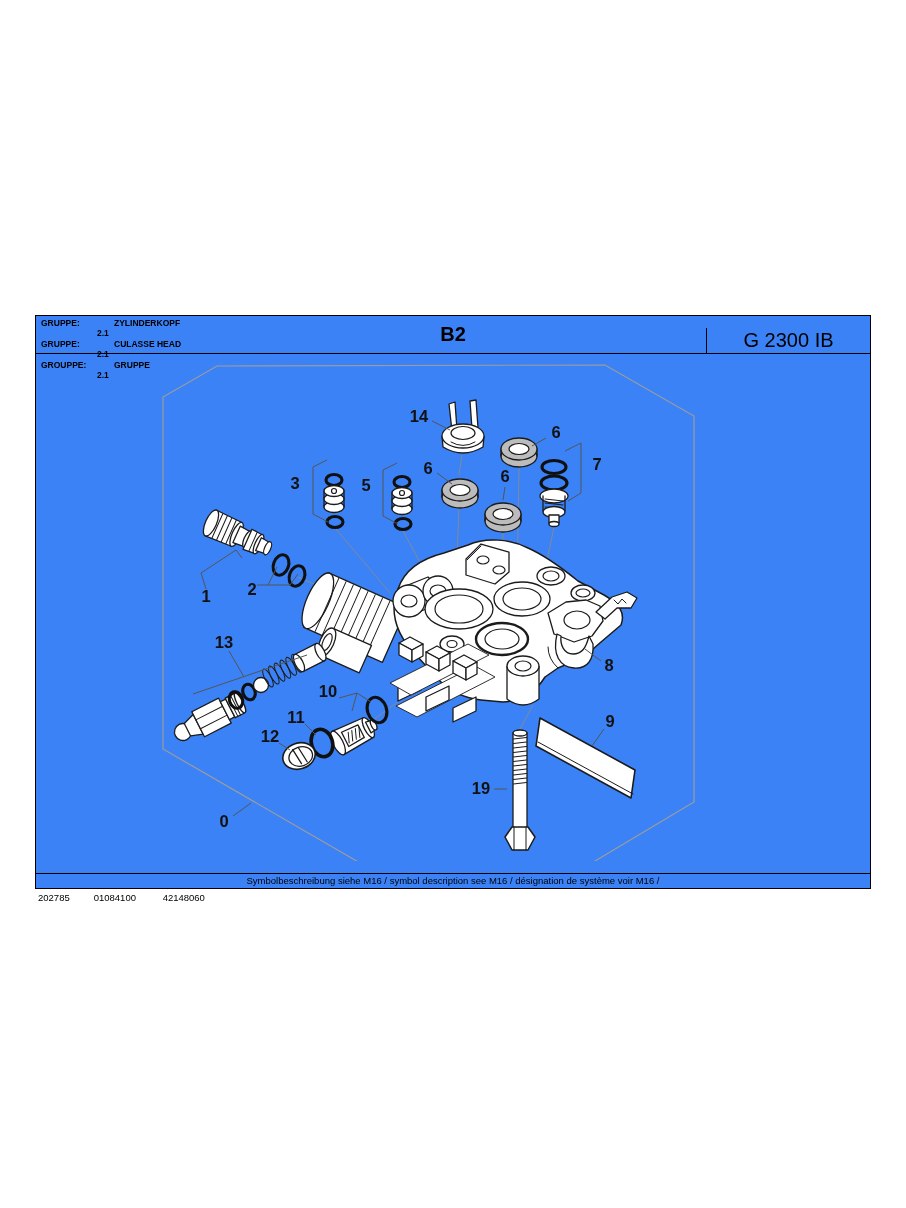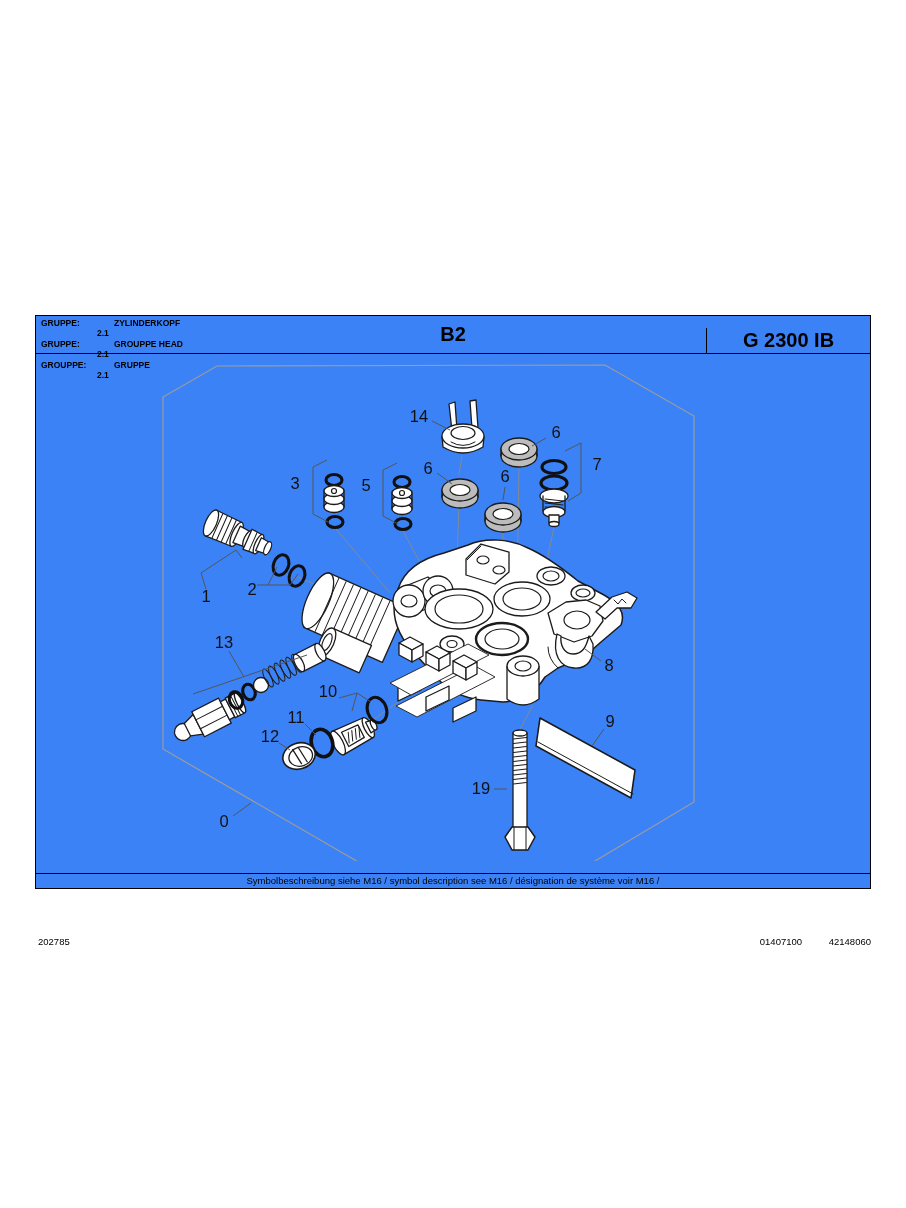--- a/index.html
+++ b/index.html
@@ -9,26 +9,26 @@
              border:1.5px solid #000;box-sizing:border-box;background:#3b82f6;}
   .tb-header{position:relative;height:38px;border-bottom:1.5px solid #000;box-sizing:border-box;}
   .tb-left{position:absolute;left:5px;top:2px;}
   .tb-row{display:flex;font-size:8.5px;font-weight:bold;line-height:11px;white-space:nowrap;}
   .tb-label{width:56px;}
   .tb-code{width:17px;margin-top:10px;}
   .tb-center{position:absolute;left:0;right:0;top:0;bottom:0;display:flex;
              align-items:center;justify-content:center;font-size:20px;font-weight:bold;}
   .tb-right{position:absolute;right:0;top:12px;bottom:0;width:164px;border-left:1.5px solid #000;
             box-sizing:border-box;display:flex;align-items:center;justify-content:center;
-            font-size:20px;font-weight:bold;}
-  .drawing-area{position:relative;height:507px;}
+            font-size:20px;font-weight:normal;}
+  .drawing-area{position:relative;height:507px;font-weight:bold;}
   .tb-footer{position:absolute;left:0;right:0;bottom:0;height:14px;border-top:1px solid #000;
              font-size:9.5px;text-align:center;line-height:13px;overflow:hidden;}
-  .page-numbers{position:absolute;left:38px;right:35px;top:936px;font-size:9.5px;
-                display:flex;justify-content:space-between;}
+  .page-numbers{position:absolute;left:38px;right:35px;top:892px;font-size:9.5px;
+                display:flex;justify-content:flex-start;}
   .refnums span{margin-left:24px;}
   
   .frame{fill:none;stroke:#9c9c9c;stroke-width:1.2;}
   .fw{fill:#fff;stroke:#1b1b1b;stroke-width:1.3;stroke-linejoin:round;}
   .ln{fill:none;stroke:#1b1b1b;stroke-width:1.3;stroke-linecap:round;}
   .ln1{fill:none;stroke:#1b1b1b;stroke-width:1;stroke-linecap:round;}
   .seal{fill:#bcbcbc;stroke:#1b1b1b;stroke-width:1.3;}
   .hole{fill:#fff;stroke:#1b1b1b;stroke-width:1.2;}
   .or{fill:none;stroke:#101010;stroke-width:3.1;}
   .orL{fill:none;stroke:#101010;stroke-width:3.6;}
@@ -46,21 +46,21 @@
     <div class="tb-header">
       <div class="tb-left">
         <div class="tb-row">
           <span class="tb-label">GRUPPE:</span>
           <span class="tb-code">2.1</span>
           <span class="tb-name">ZYLINDERKOPF</span>
         </div>
         <div class="tb-row">
           <span class="tb-label">GRUPPE:</span>
           <span class="tb-code">2.1</span>
-          <span class="tb-name">GROUPPE HEAD</span>
+          <span class="tb-name">CULASSE HEAD</span>
         </div>
         <div class="tb-row">
           <span class="tb-label">GROUPPE:</span>
           <span class="tb-code">2.1</span>
           <span class="tb-name">GRUPPE</span>
         </div>
       </div>
       <div class="tb-center">B2</div>
       <div class="tb-right">G 2300 IB</div>
     </div>
@@ -398,18 +398,18 @@
         </g>
       </svg>
     </div>
 
     <div class="tb-footer">Symbolbeschreibung siehe M16 / symbol description see M16 / désignation de système voir M16 /</div>
   </div>
 
   <div class="page-numbers">
     <span>202785</span>
     <span class="refnums">
-      <span>01407100</span>
+      <span>01084100</span>
       <span>42148060</span>
     </span>
   </div>
 
 </div>
 
 </body></html>

